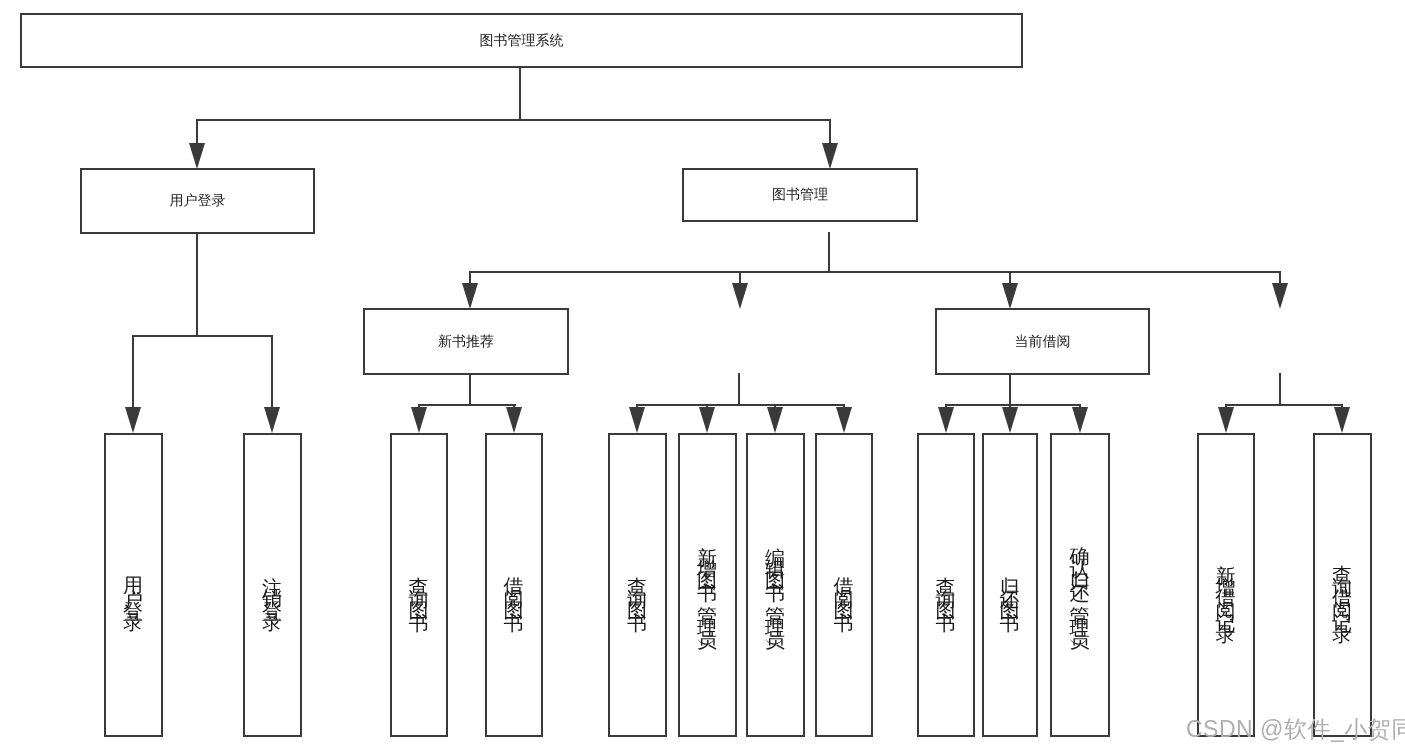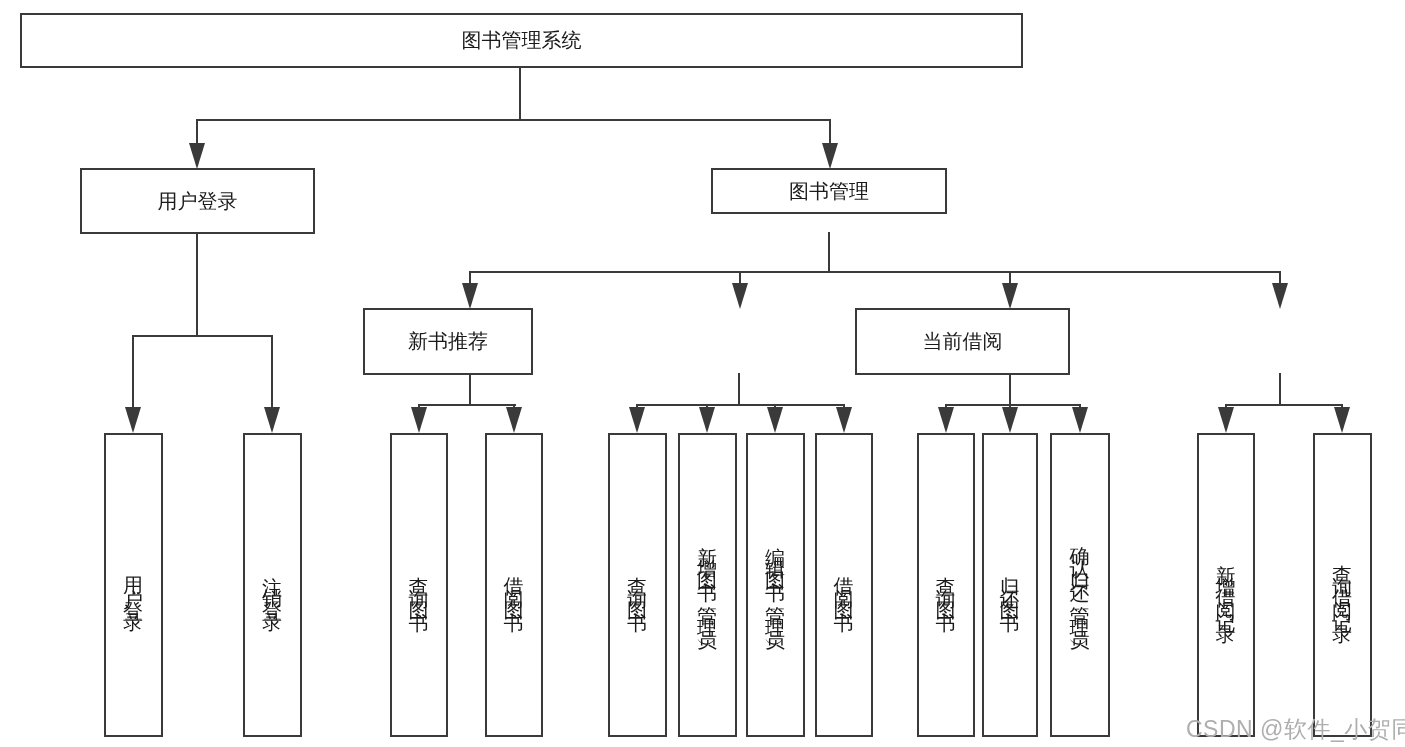--- a/index.html
+++ b/index.html
@@ -5,21 +5,21 @@
   html,body{margin:0;padding:0;background:#ffffff;}
   .canvas{
     position:relative;width:1405px;height:747px;background:#ffffff;
     font-family:"Liberation Sans",sans-serif;color:#1a1a1a;overflow:hidden;
   }
   .box{
     position:absolute;border:2px solid #3a3a3a;background:#ffffff;
     display:flex;align-items:center;justify-content:center;box-sizing:border-box;
     z-index:2;
   }
-  .box.h span{font-size:20px;white-space:nowrap;}
+  .box.h span{font-size:14px;white-space:nowrap;}
   .box.v span{
     writing-mode:vertical-rl;font-size:20px;letter-spacing:12px;line-height:1;
     white-space:nowrap;
   }
   .hline{position:absolute;height:2px;background:#3a3a3a;z-index:1;}
   .vline{position:absolute;width:2px;background:#3a3a3a;z-index:1;}
   .arrow{
     position:absolute;width:0;height:0;z-index:1;
     border-left:8px solid transparent;border-right:8px solid transparent;
     border-top:26px solid #3a3a3a;
@@ -93,28 +93,28 @@
   <div class="vline" style="left:1341px;top:404px;height:6px"></div>
   <div class="arrow" style="left:1334px;top:407px"></div>
 
   <div class="box h" style="left:20px;top:13px;width:1003px;height:55px">
     <span>图书管理系统</span>
   </div>
 
   <div class="box h" style="left:80px;top:168px;width:235px;height:66px">
     <span>用户登录</span>
   </div>
-  <div class="box h" style="left:711px;top:168px;width:236px;height:46px">
+  <div class="box h" style="left:682px;top:168px;width:236px;height:54px">
     <span>图书管理</span>
   </div>
 
-  <div class="box h" style="left:363px;top:308px;width:170px;height:67px">
+  <div class="box h" style="left:363px;top:308px;width:206px;height:67px">
     <span>新书推荐</span>
   </div>
-  <div class="box h" style="left:855px;top:308px;width:215px;height:67px">
+  <div class="box h" style="left:935px;top:308px;width:215px;height:67px">
     <span>当前借阅</span>
   </div>
 
   <div class="box v" style="left:104px;top:433px;width:59px;height:304px">
     <span>用户登录</span>
   </div>
   <div class="box v" style="left:243px;top:433px;width:59px;height:304px">
     <span>注销登录</span>
   </div>
 

